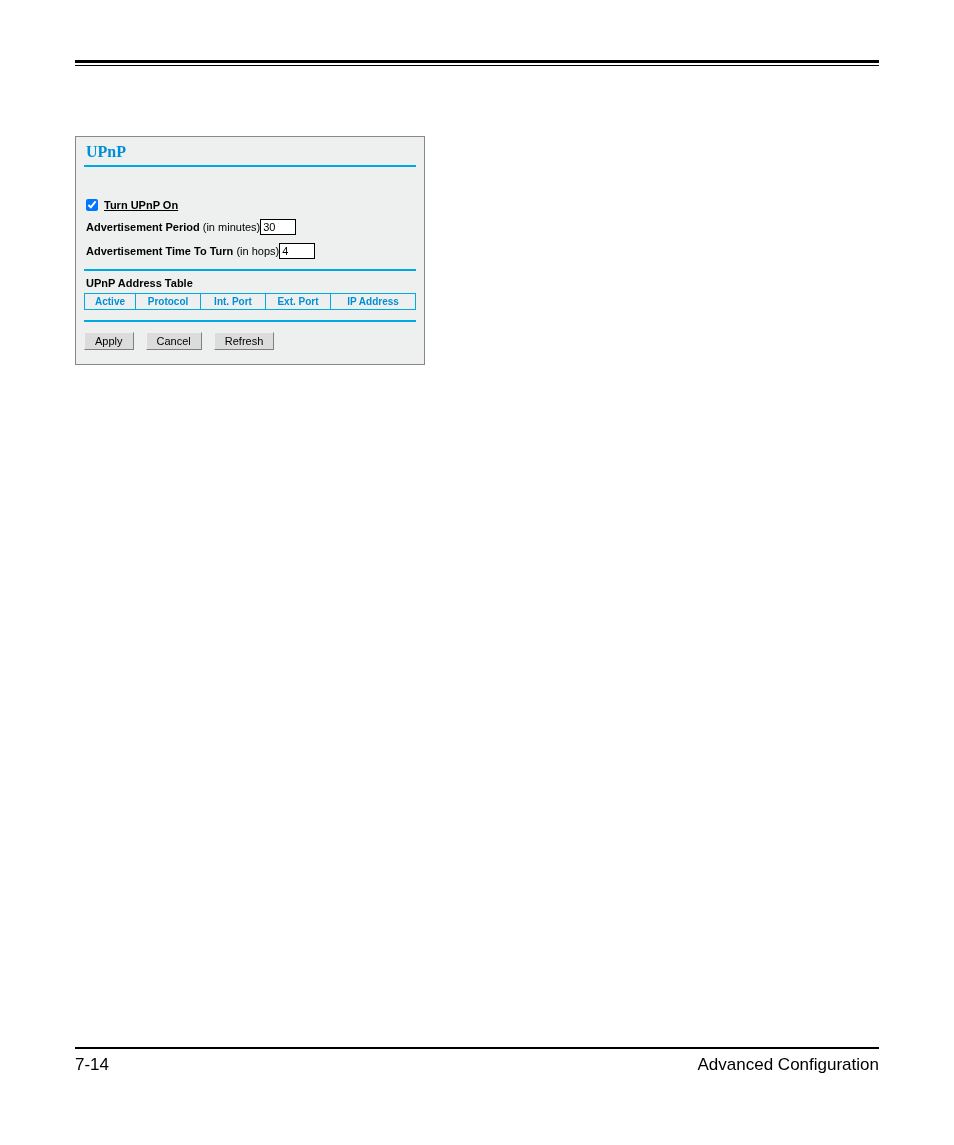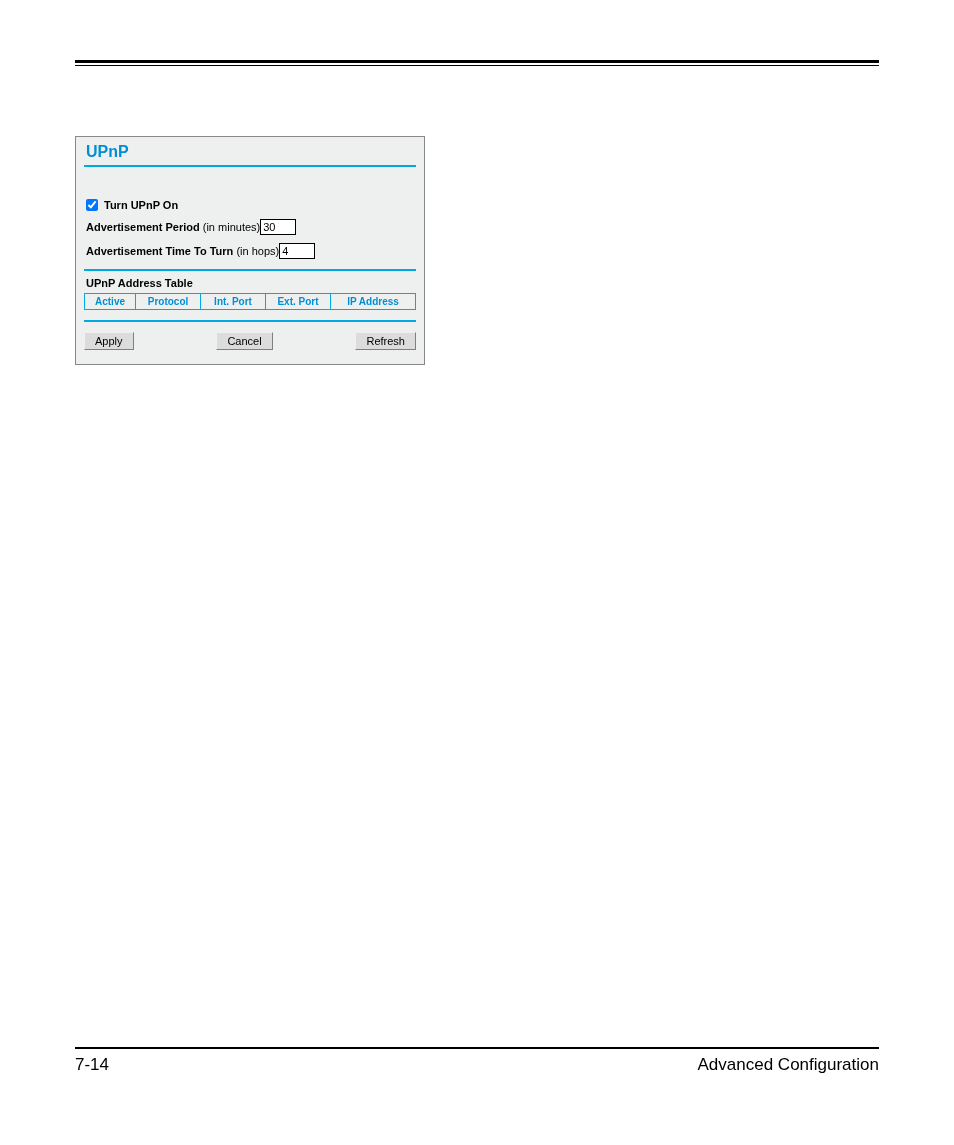--- a/index.html
+++ b/index.html
@@ -30,21 +30,21 @@
   }
   .panel {
     width: 350px;
     border: 1px solid #888;
     background: #eef0ef;
     box-sizing: border-box;
     padding: 6px 8px 10px 8px;
     font-size: 11px;
   }
   .panel-title {
-    font-family: Liberation Sans, sans-serif;
+    font-family: Liberation Serif, serif;
     font-size: 16px;
     font-weight: bold;
     color: #008fd6;
     padding: 0 2px 2px 2px;
   }
   .cyan-rule {
     border-top: 2px solid #00a9e0;
     margin: 2px 0 8px 0;
   }
   .cyan-rule-med {
@@ -62,20 +62,21 @@
     padding: 2px 2px 4px 2px;
   }
   .checkbox-row input {
     width: 12px;
     height: 12px;
     margin: 0;
   }
   .checkbox-row .lbl {
     font-weight: bold;
     font-size: 11px;
+    text-decoration: underline;
   }
 
   .field-row {
     display: flex;
     align-items: center;
     padding: 4px 2px;
   }
   .field-label {
     font-size: 11px;
   }
@@ -122,22 +123,22 @@
   .col-extport  { width: 56px; }
   .col-ip       { width: auto; }
 
   .post-table-rule {
     border-top: 2px solid #00a9e0;
     margin: 10px 0 10px 0;
   }
 
   .button-row {
     display: flex;
-    justify-content: space-between;
-    gap: 2px;
+    justify-content: flex-start;
+    gap: 12px;
     padding-bottom: 4px;
   }
   .btn {
     font-family: Tahoma, Arial, sans-serif;
     font-size: 11px;
     background: #dcdcdc;
     border: 1px solid #808080;
     border-top-color: #f0f0f0;
     border-left-color: #f0f0f0;
     padding: 2px 10px;

